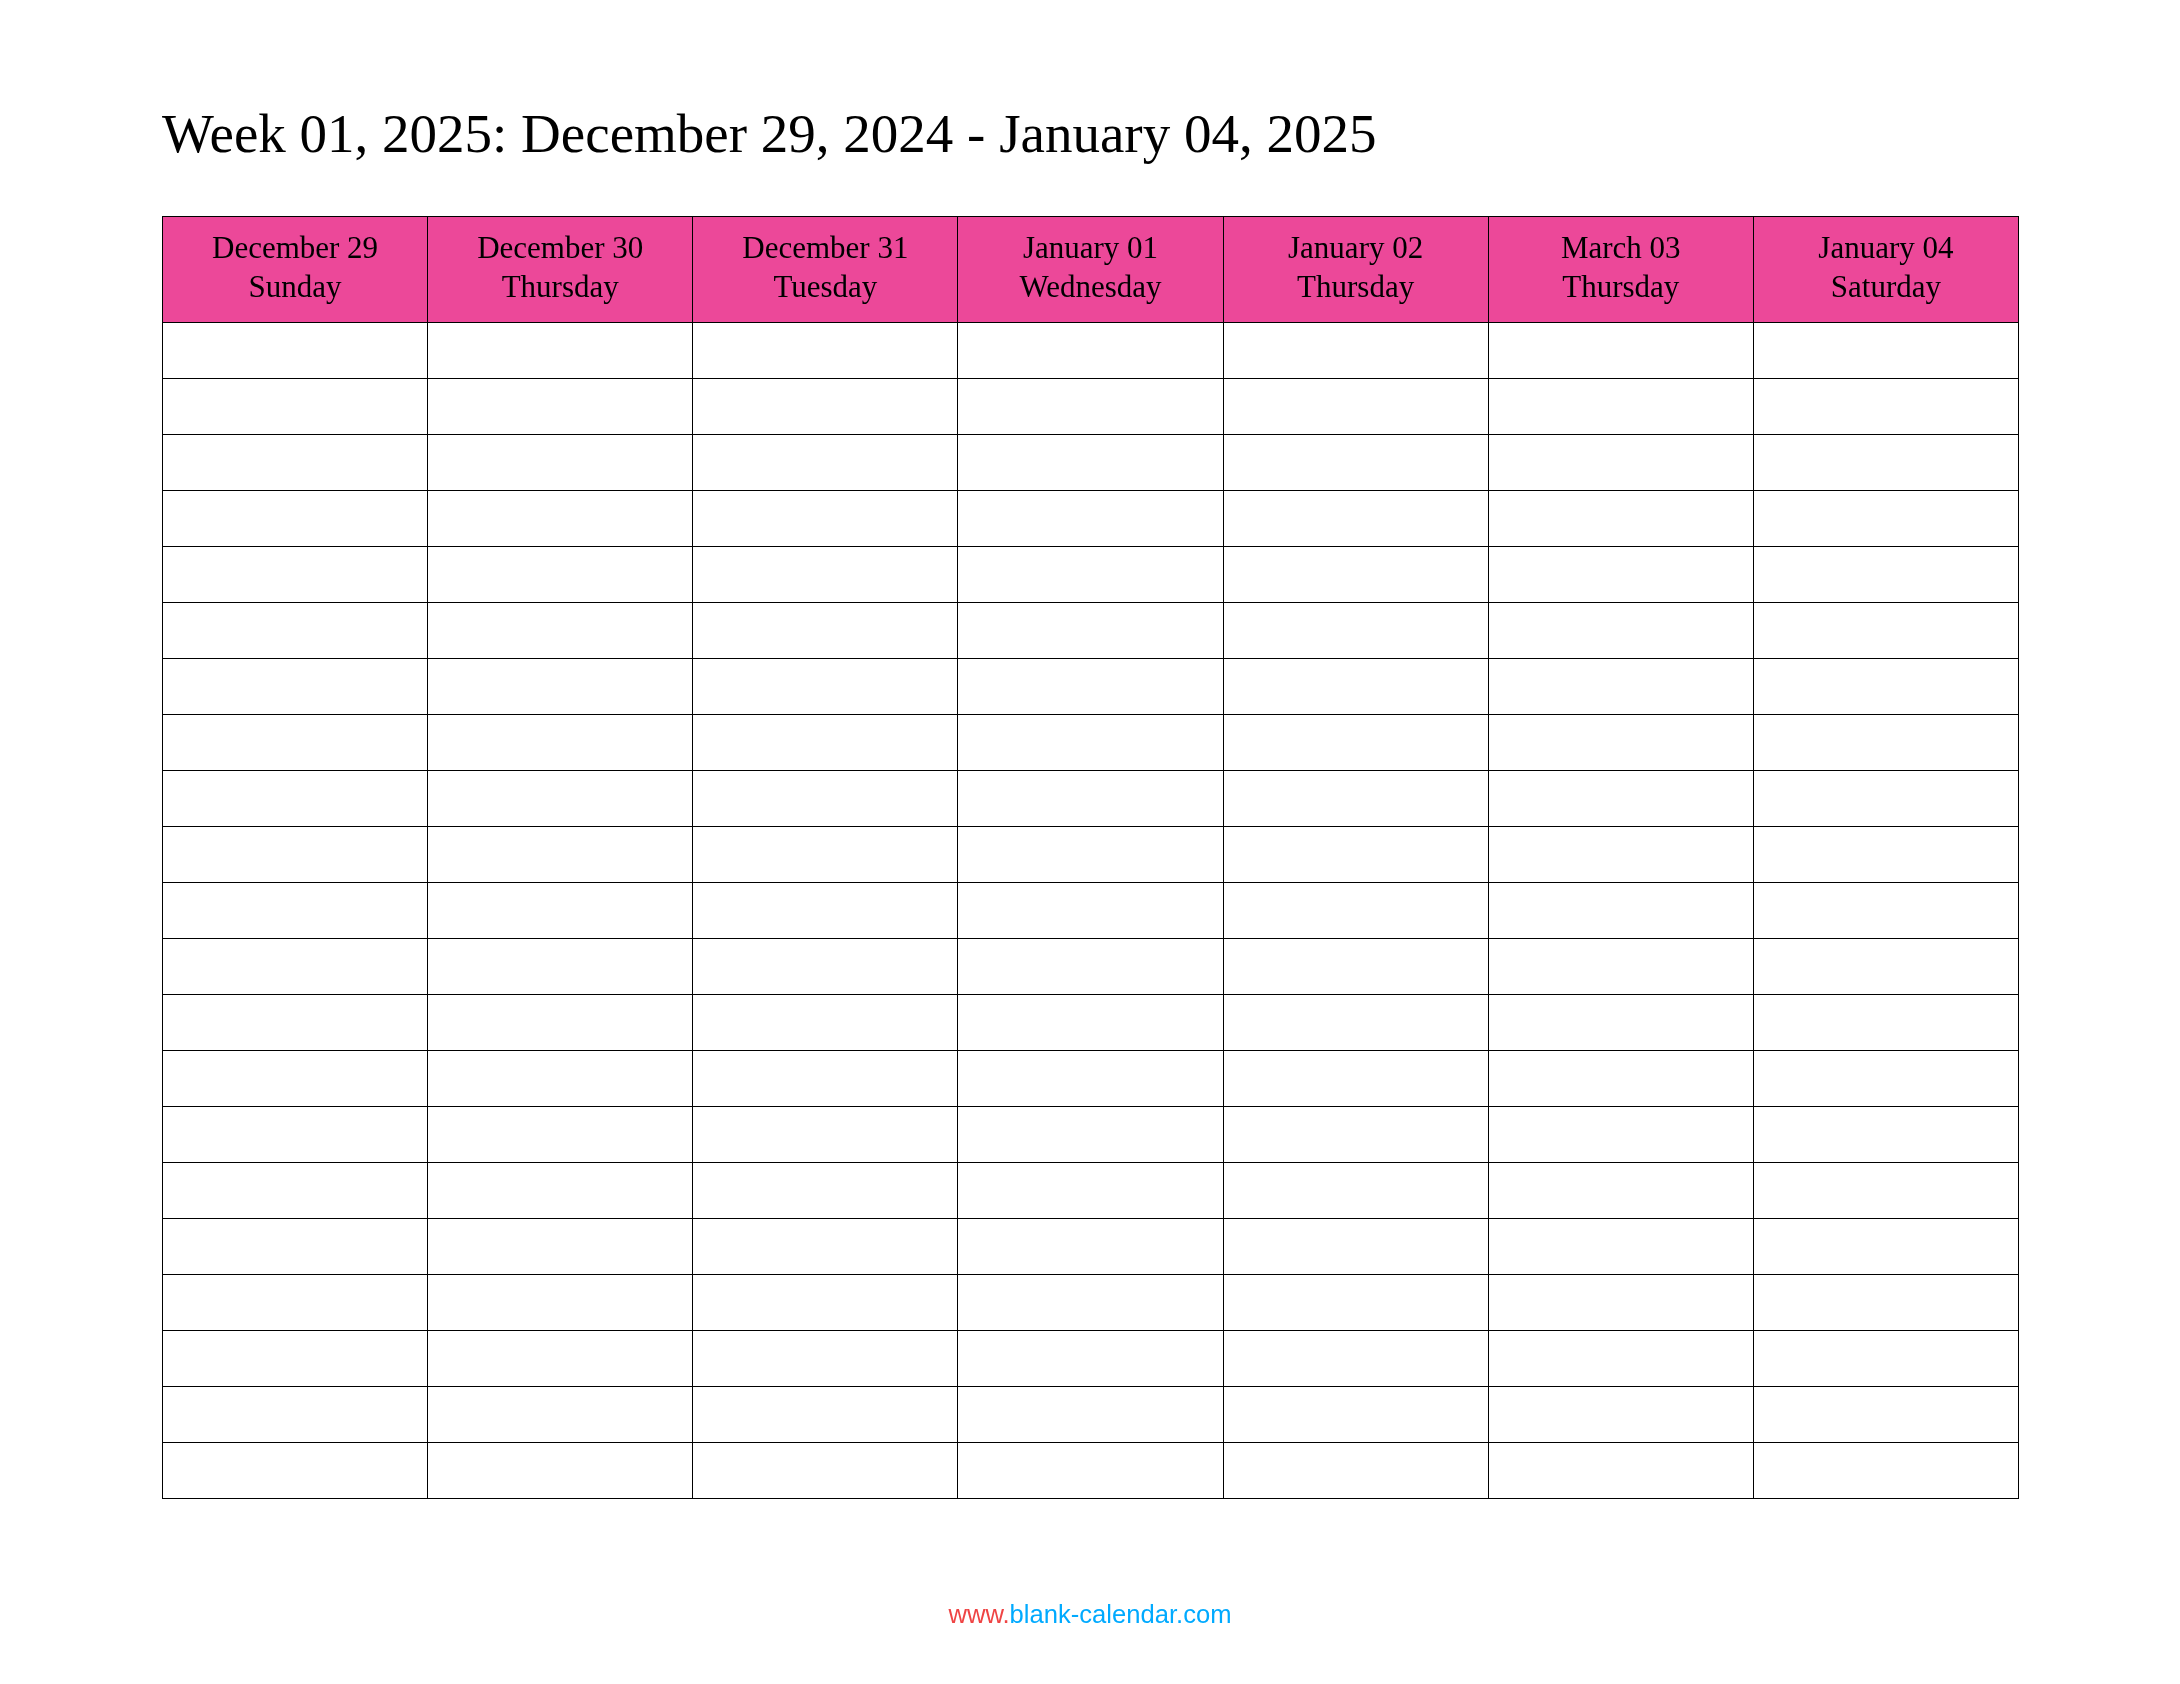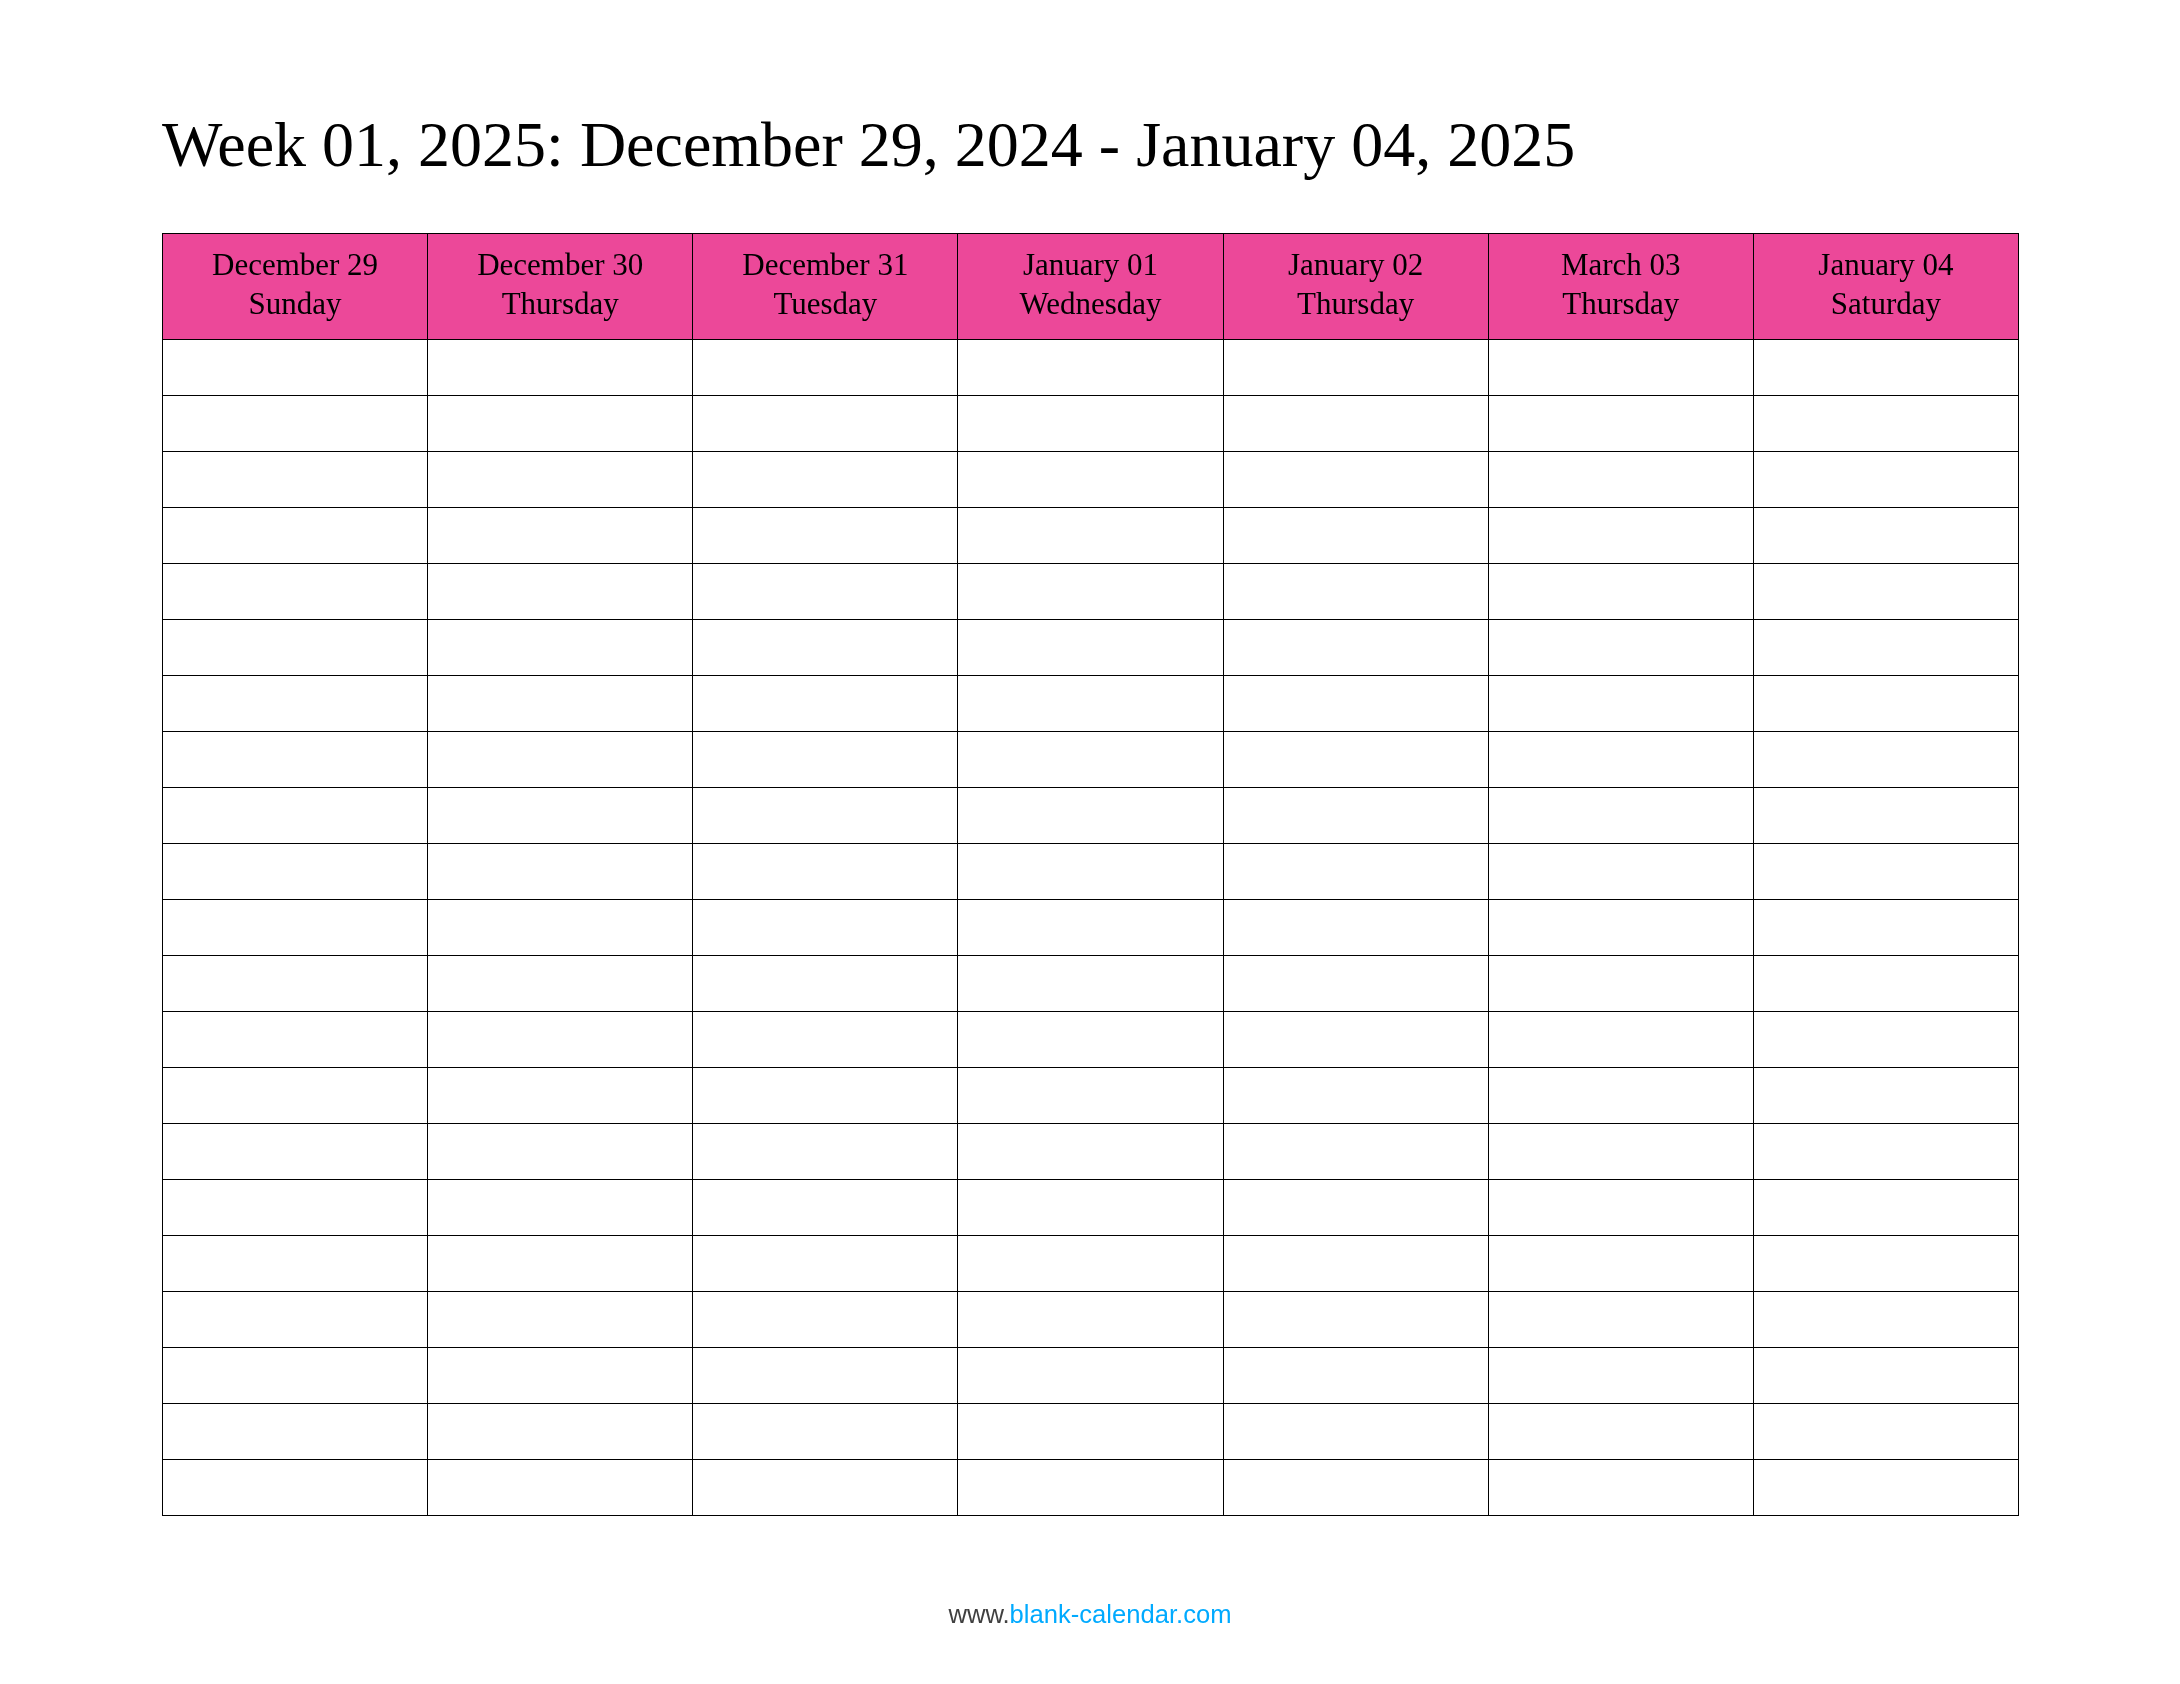--- a/index.html
+++ b/index.html
@@ -9,23 +9,23 @@
     height: 1685px;
     background: #ffffff;
     font-family: "Times New Roman", Times, serif;
     color: #000000;
   }
   .page {
     box-sizing: border-box;
     padding: 102px 162px 51px 162px;
   }
   .title {
-    font-size: 64px;
+    font-size: 55px;
     font-weight: 400;
-    margin: 6px 0 51px 0;
+    margin: 0 0 51px 0;
     color: #000;
   }
   table.cal {
     width: 100%;
     border-collapse: collapse;
     table-layout: fixed;
   }
   table.cal th, table.cal td {
     border: 1.7px solid #000;
   }
@@ -46,21 +46,21 @@
   }
   .footer {
     width: 100%;
     text-align: center;
     font-family: Arial, Helvetica, sans-serif;
     font-size: 25.6px;
     position: absolute;
     left: 0;
     top: 1600px;
   }
-  .footer .www  { color: #404040; }
+  .footer .www  { color: #ef4444; }
   .footer .rest { color: #00aaff; margin-top: 32px; }
 </style>
 </head>
 <body>
 
 <div class="page">
   <h1 class="title">Week 01, 2025: December 29, 2024 - January 04, 2025</h1>
 
   <table class="cal">
     <thead>

